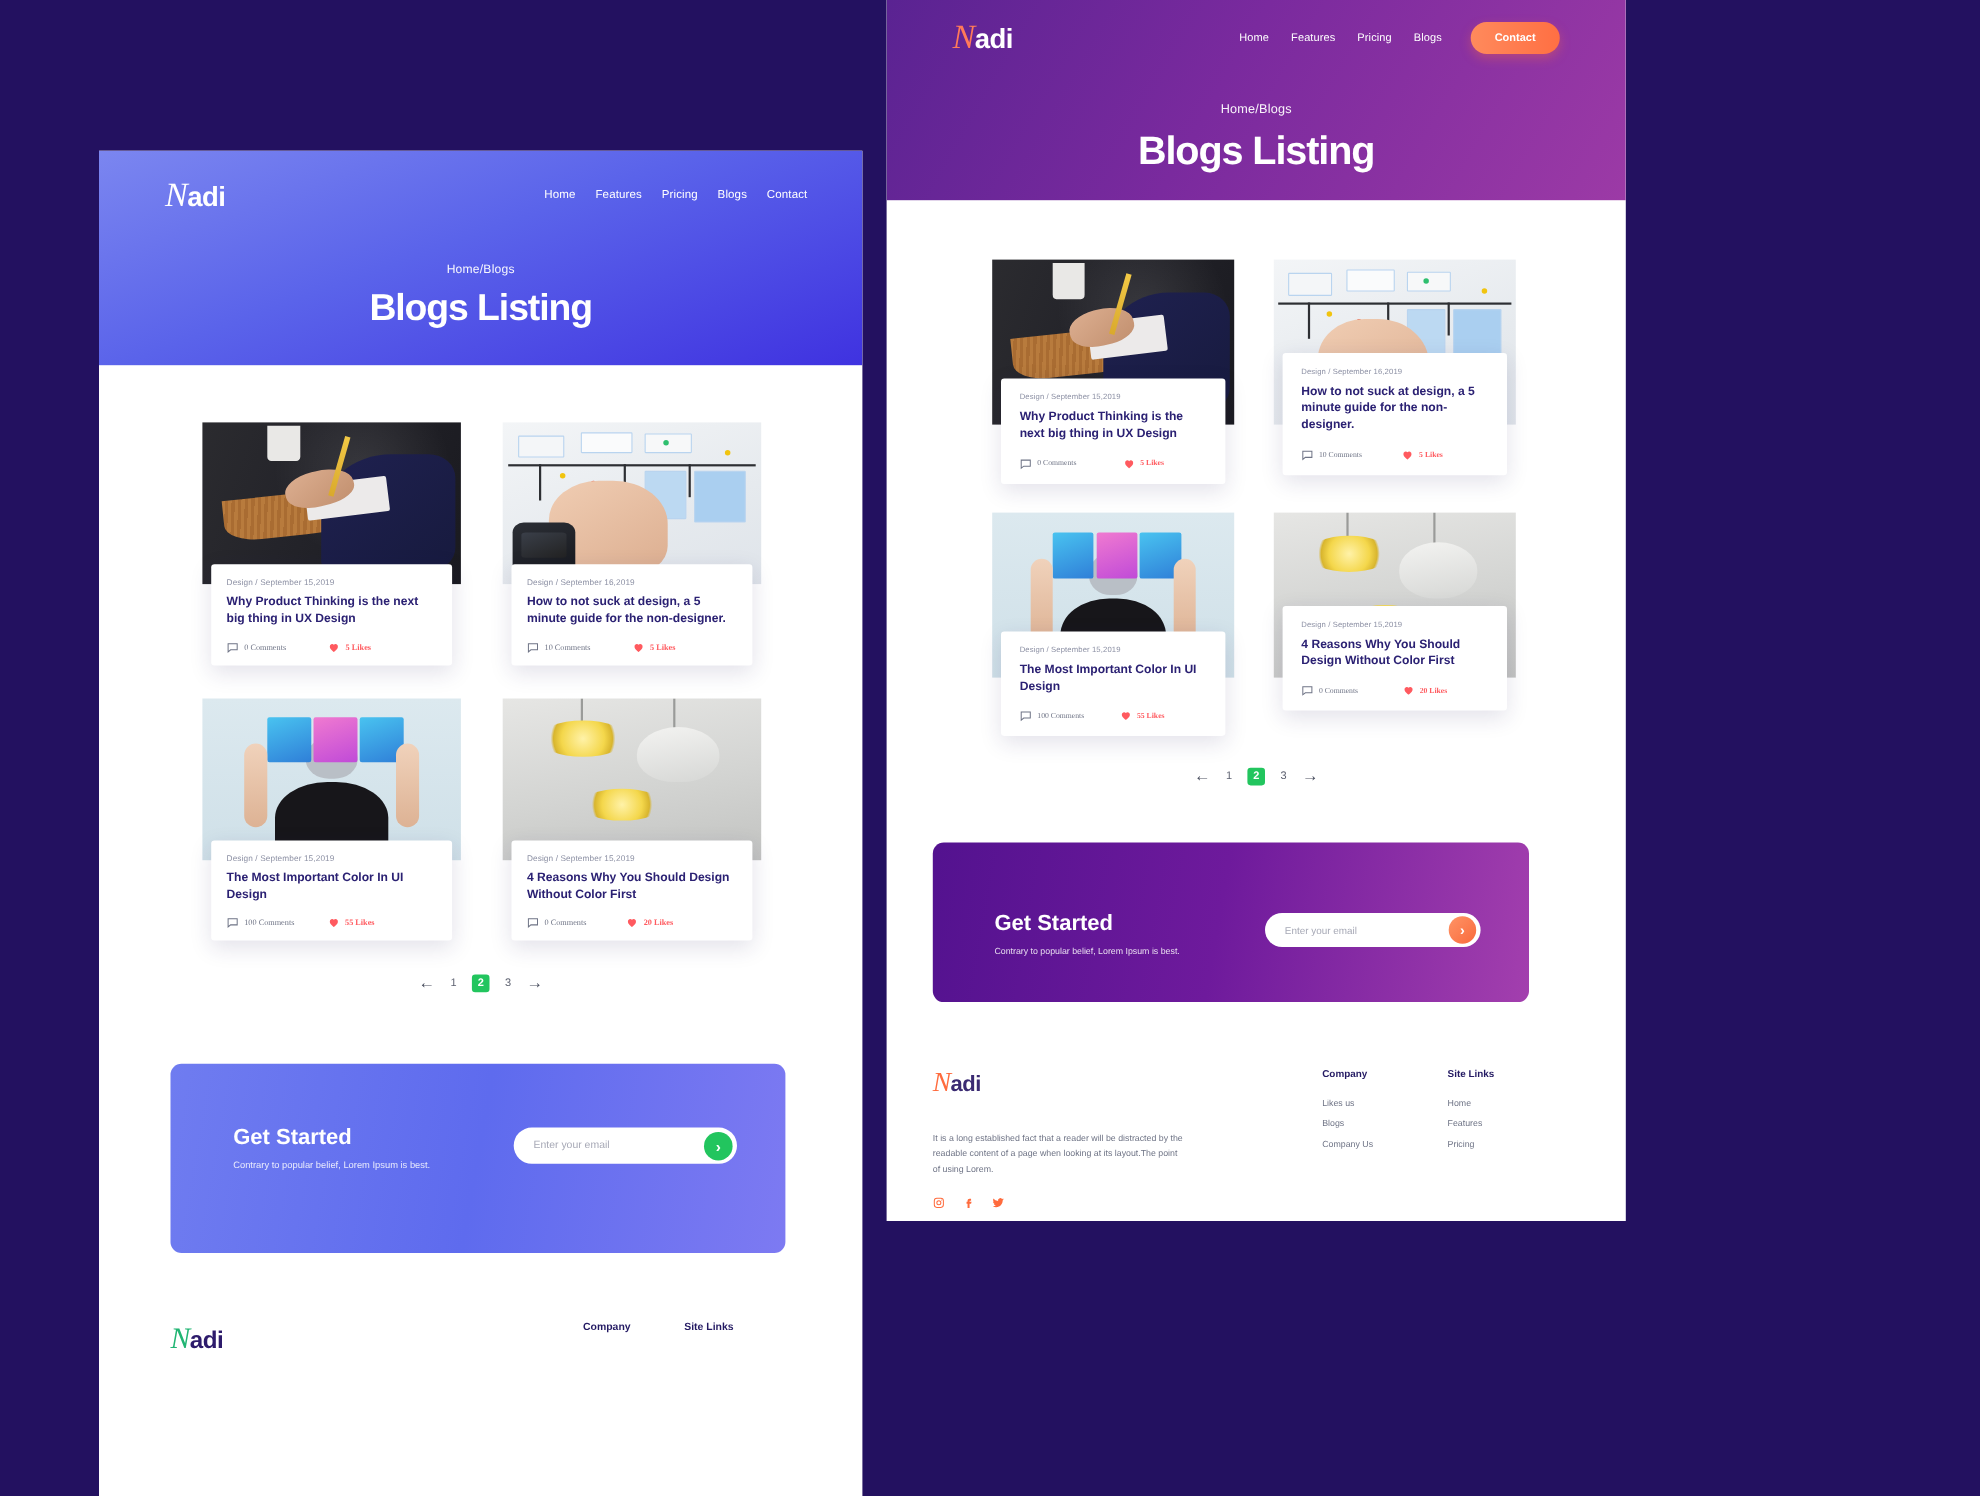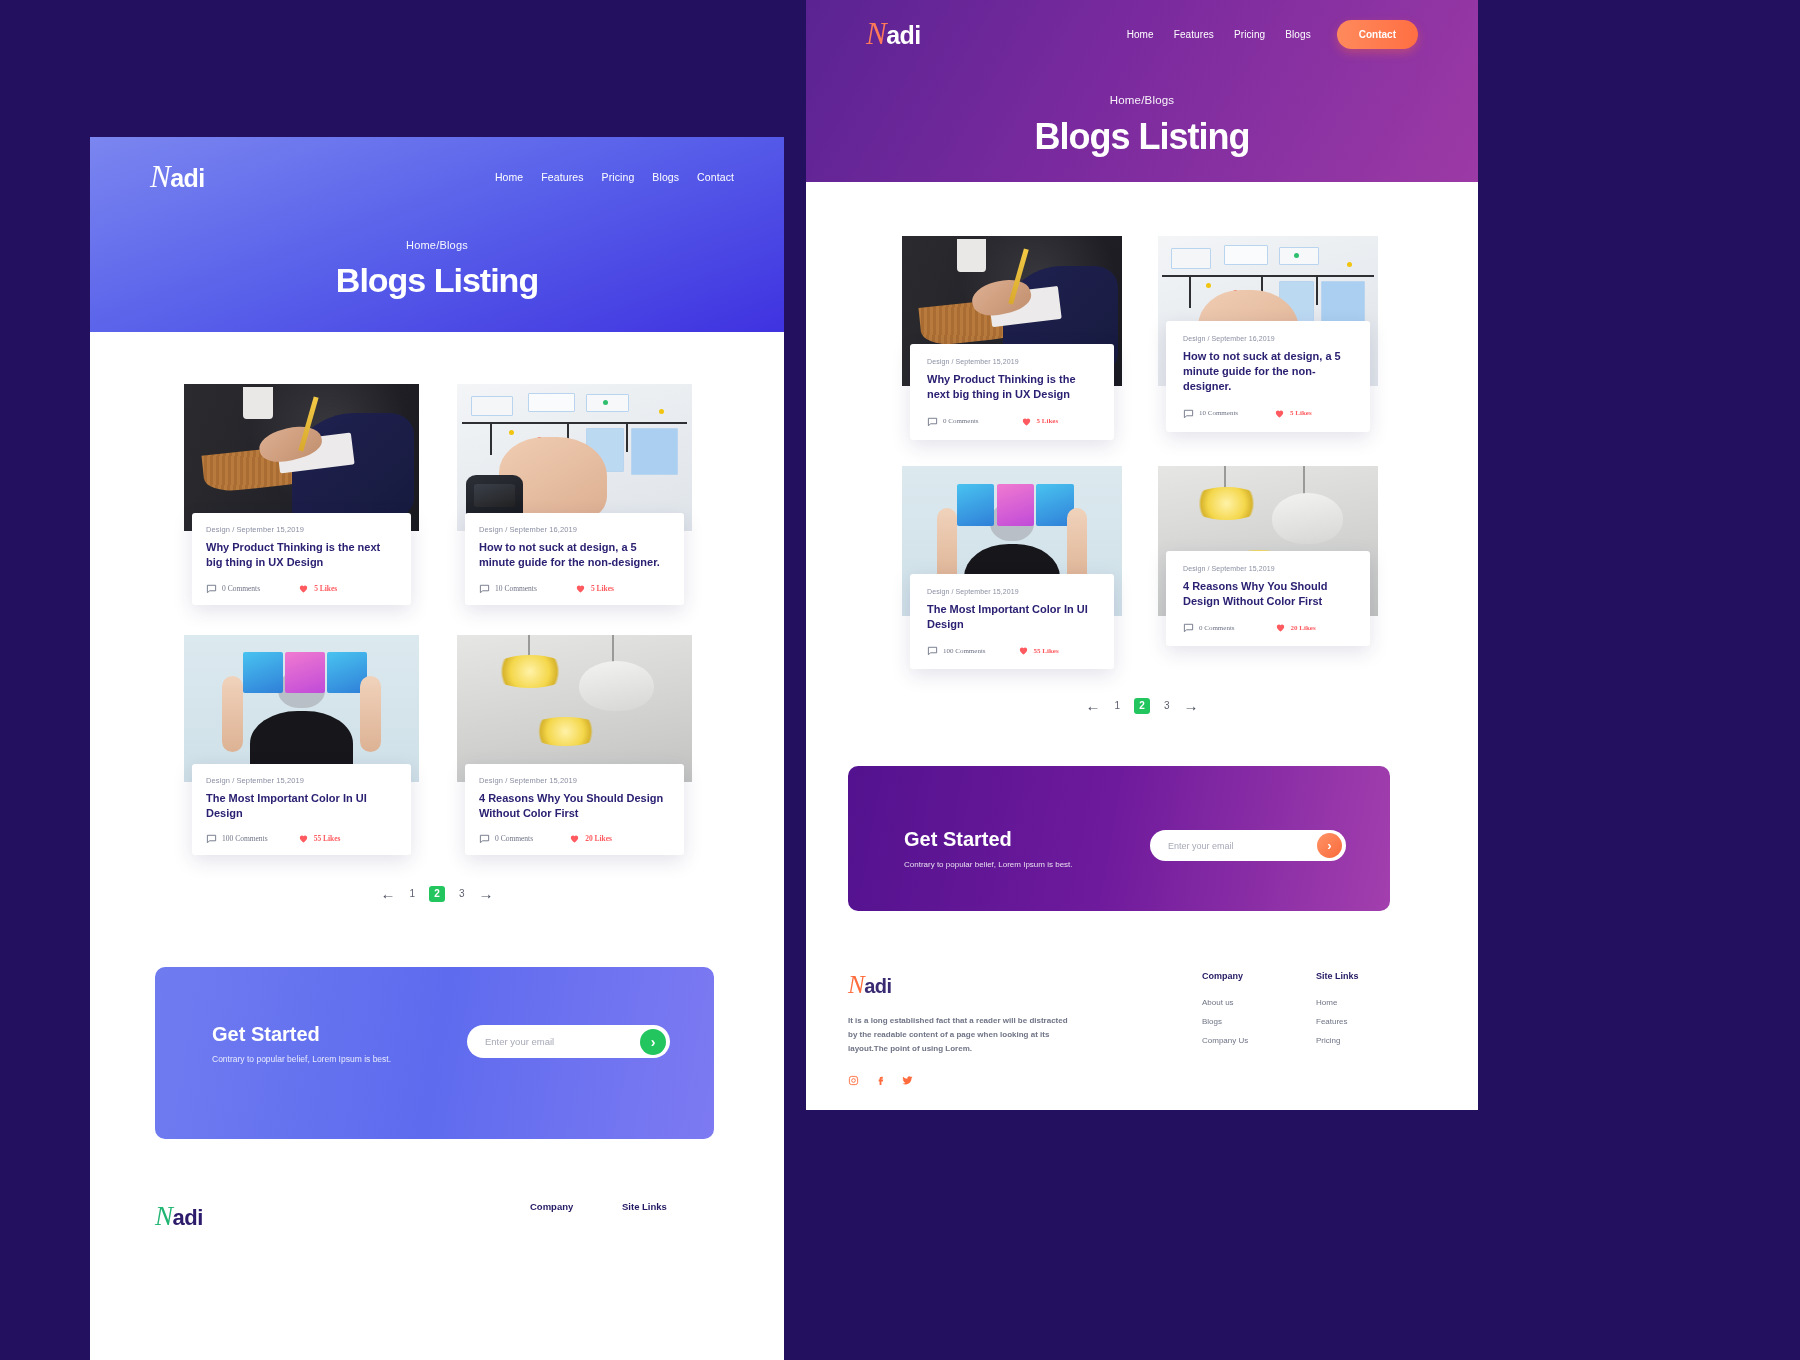--- a/index.html
+++ b/index.html
@@ -559,21 +559,21 @@
         <span class="email-ph" style="font-size:9px;">Enter your email</span>
         <span class="go-btn orange" style="width:25px;height:25px;font-size:13px;">›</span>
       </div>
     </div>
 
     <div class="footer" style="padding:60px 62px 0 42px; gap:0; align-items:flex-start;">
       <div style="flex:1; padding-right:40px;">
         <div class="logo footer-logo-orange" style="font-size:20px;">
           <span class="n-mark" style="font-size:25px;">N</span><span>adi</span>
         </div>
-        <div class="foot-text" style="font-size:8px; line-height:1.75; margin-top:15px; max-width:230px;font-weight:bold;">It is a long established fact that a reader will be distracted by the readable content of a page when looking at its layout.The point of using Lorem.</div>
+        <div class="foot-text" style="font-size:8px; line-height:1.75; margin-top:29px; max-width:230px;">It is a long established fact that a reader will be distracted by the readable content of a page when looking at its layout.The point of using Lorem.</div>
         <div class="socials" style="margin-top:16px; gap:16px;">
           <span class="soc">
             <svg width="11" height="11" viewBox="0 0 24 24" fill="none" stroke="#ff6b3d" stroke-width="2">
                 <rect x="3" y="3" width="18" height="18" rx="5"></rect>
                 <circle cx="12" cy="12" r="4"></circle>
                 <circle cx="17.5" cy="6.5" r="1" fill="#ff6b3d" stroke="none"></circle>
               </svg>
           </span>
           <span class="soc">
             <svg width="11" height="11" viewBox="0 0 24 24">
@@ -582,21 +582,21 @@
           </span>
           <span class="soc">
             <svg width="11" height="11" viewBox="0 0 24 24">
                 <path d="M23 4.9c-.8.4-1.7.6-2.6.8a4.6 4.6 0 0 0 2-2.5c-.9.5-1.9.9-2.9 1.1a4.5 4.5 0 0 0-7.8 4.1A12.9 12.9 0 0 1 2.3 3.6a4.5 4.5 0 0 0 1.4 6A4.4 4.4 0 0 1 1.6 9v.1c0 2.2 1.5 4 3.6 4.4a4.4 4.4 0 0 1-2 .1 4.5 4.5 0 0 0 4.2 3.1A9 9 0 0 1 1 18.6a12.7 12.7 0 0 0 6.9 2c8.3 0 12.8-6.9 12.8-12.8v-.6c.9-.6 1.6-1.4 2.3-2.3z" fill="#ff6b3d"></path>
               </svg>
           </span>
         </div>
       </div>
       <div style="width:114px;">
         <div class="foot-head" style="font-size:9px;">Company</div>
-        <a href="#" class="foot-link" style="font-size:8px; margin-top:17px;">About us</a>
+        <a href="#" class="foot-link" style="font-size:8px; margin-top:17px;">Likes us</a>
         <a href="#" class="foot-link" style="font-size:8px; margin-top:10px;">Blogs</a>
         <a href="#" class="foot-link" style="font-size:8px; margin-top:10px;">Company Us</a>
       </div>
       <div style="width:100px;">
         <div class="foot-head" style="font-size:9px;">Site Links</div>
         <a href="#" class="foot-link" style="font-size:8px; margin-top:17px;">Home</a>
         <a href="#" class="foot-link" style="font-size:8px; margin-top:10px;">Features</a>
         <a href="#" class="foot-link" style="font-size:8px; margin-top:10px;">Pricing</a>
       </div>
     </div>

